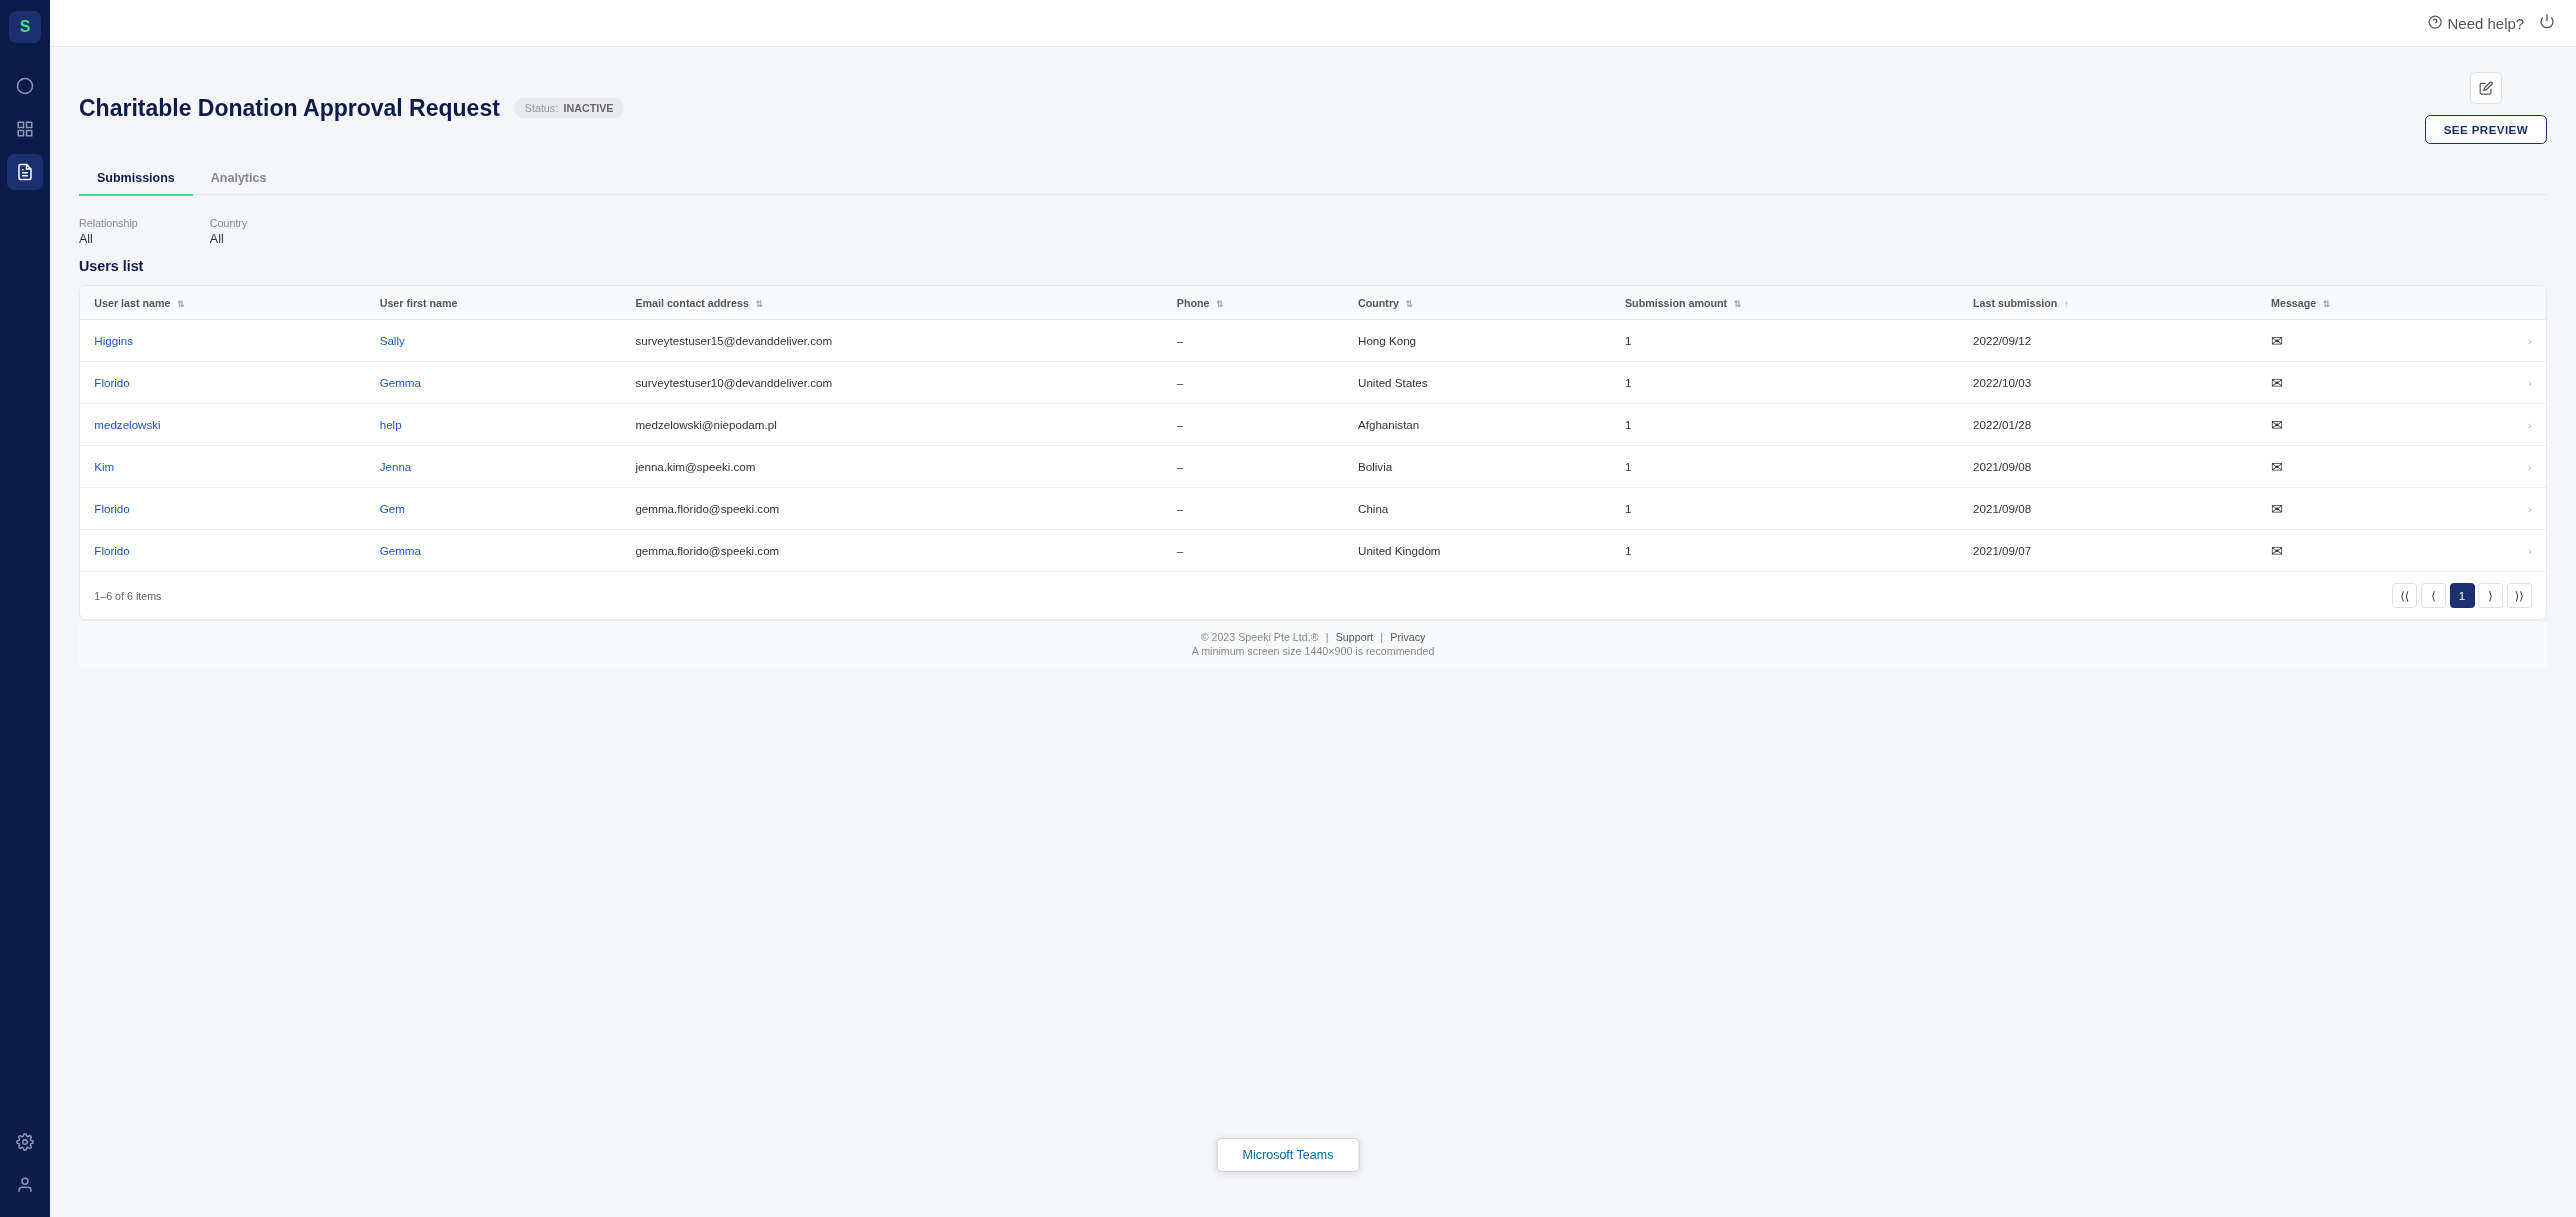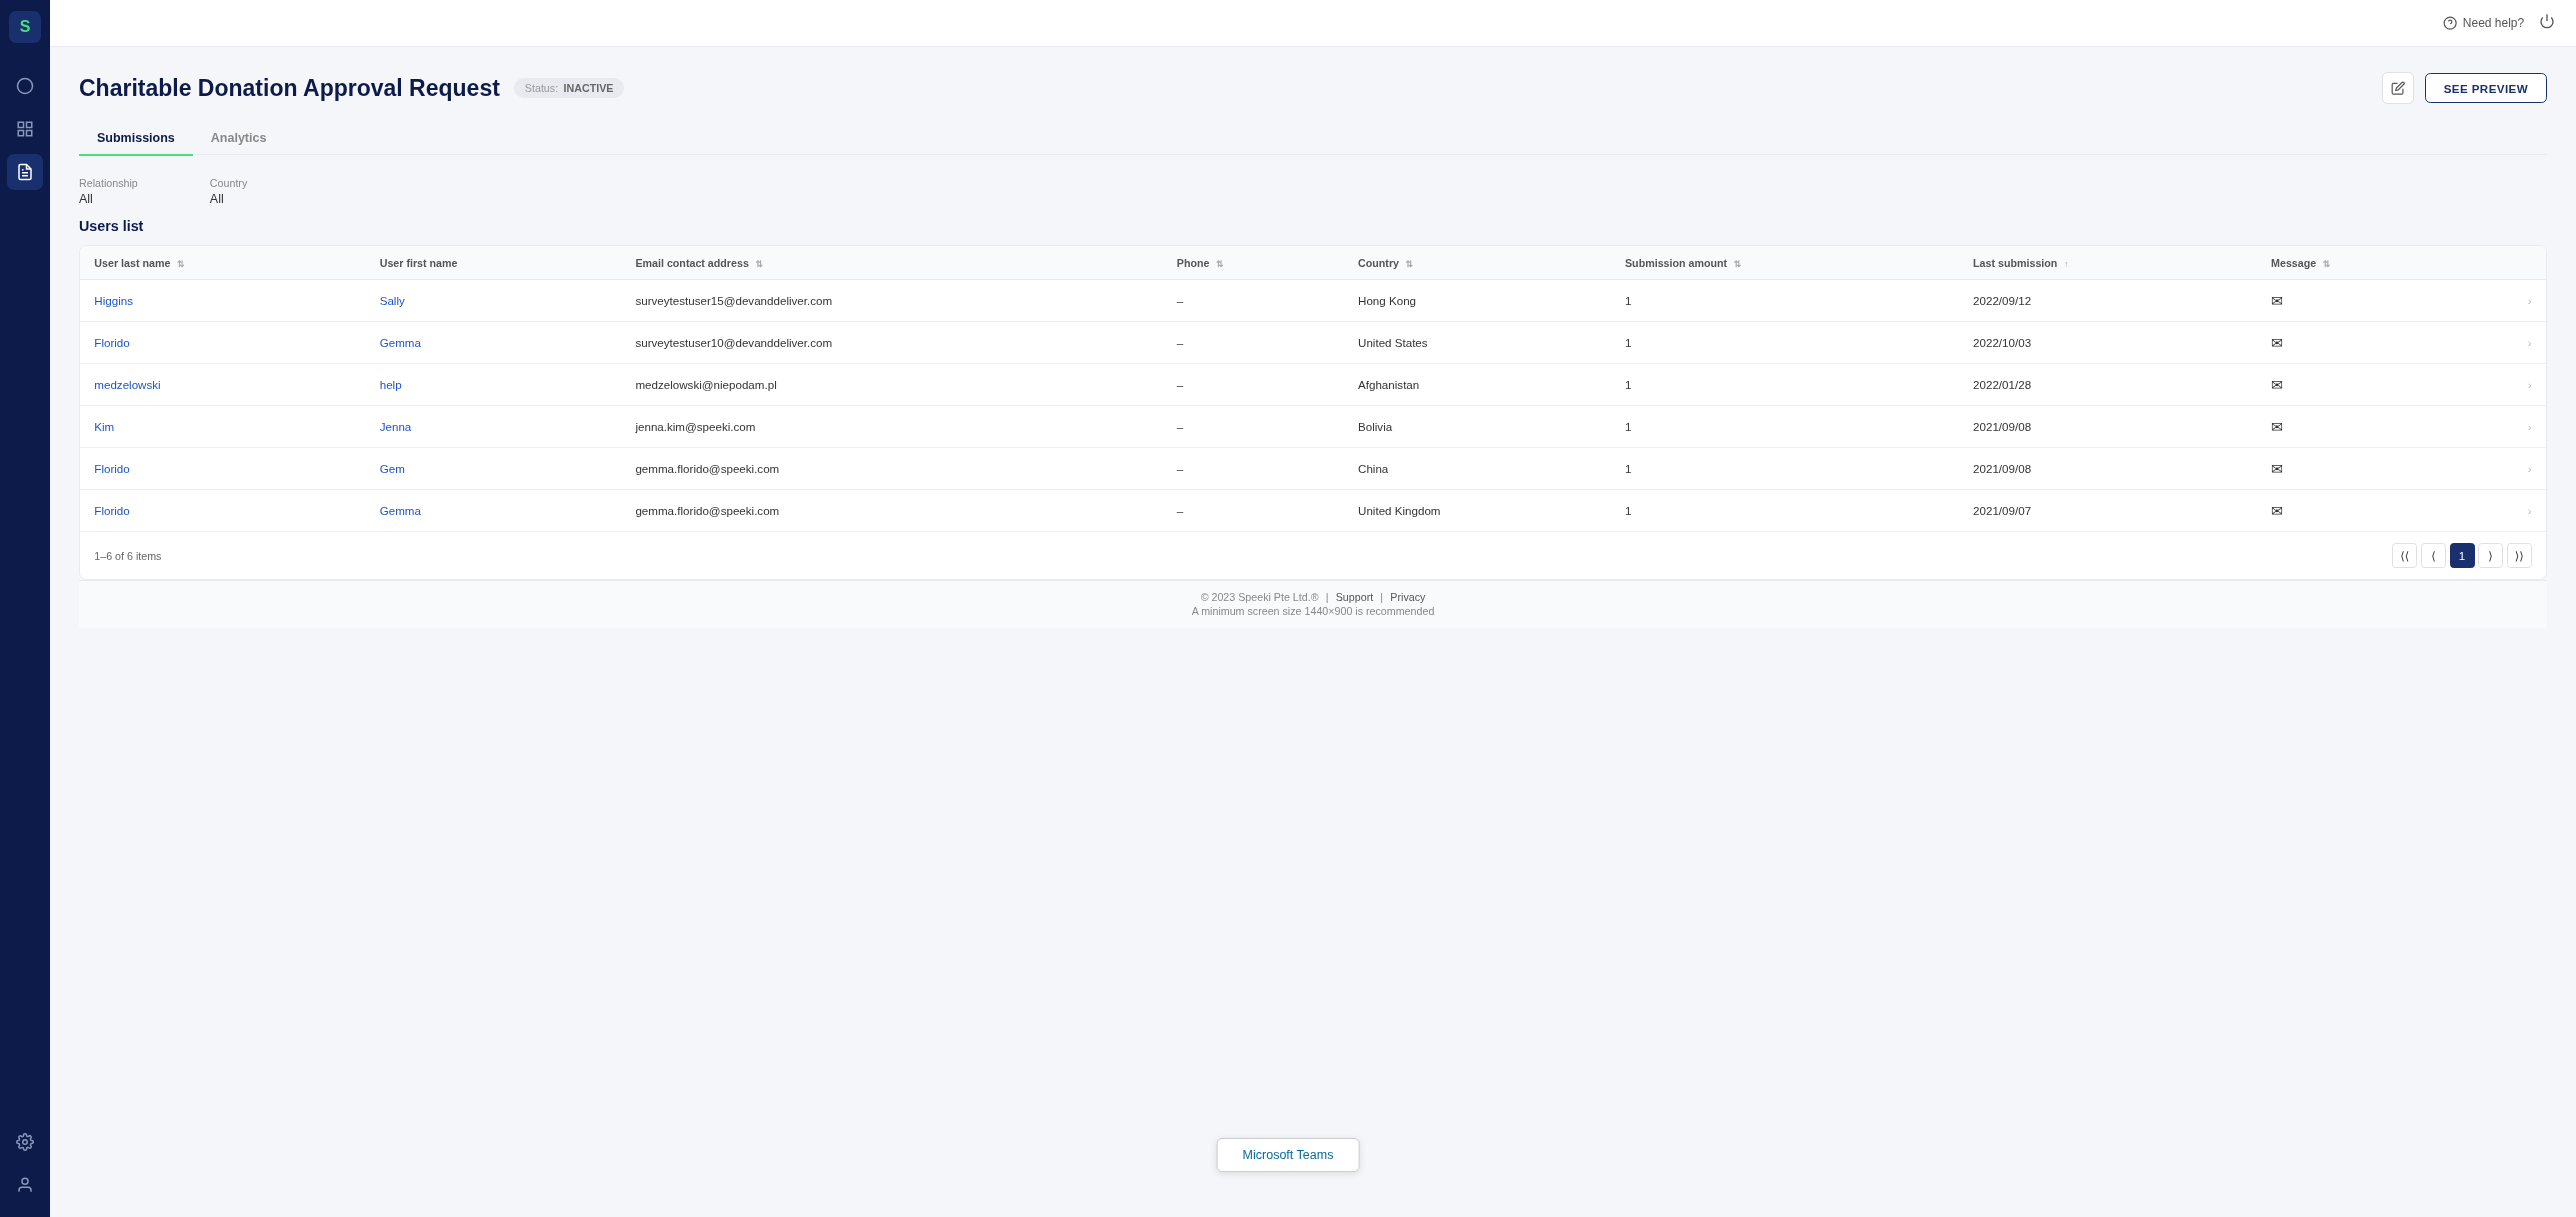--- a/index.html
+++ b/index.html
@@ -62,21 +62,21 @@
       display: flex;
       align-items: center;
       justify-content: flex-end;
       padding: 0 21.5px;
       height: 47px;
       gap: 14.3px;
       flex-shrink: 0;
     }
     .topbar-help {
       display: flex; align-items: flex-start; gap: 5.4px;
-      color: #555; font-size: 12px; cursor: pointer;
+      color: #555; font-size: 15px; cursor: pointer;
     }
     .topbar-power {
       color: #555; font-size: 16px; cursor: pointer;
     }
 
     
     .content {
       flex: 1;
       overflow-y: auto;
       padding: 25px 29px;
@@ -106,20 +106,21 @@
       font-weight: 600;
       padding: 3.6px 10.7px;
       border-radius: 18px;
       display: flex; align-items: center; gap: 5.4px;
     }
     .status-badge-label { color: #999; font-weight: 400; }
     .page-header-right {
       display: flex;
       align-items: center;
       gap: 10.7px;
+      flex-direction: column;
     }
     .edit-btn {
       width: 32px; height: 32px;
       border: 0.9px solid #e0e0e0;
       border-radius: 5.4px;
       background: #fff;
       display: flex; align-items: center; justify-content: center;
       cursor: pointer;
       color: #555;
       font-size: 14.3px;

